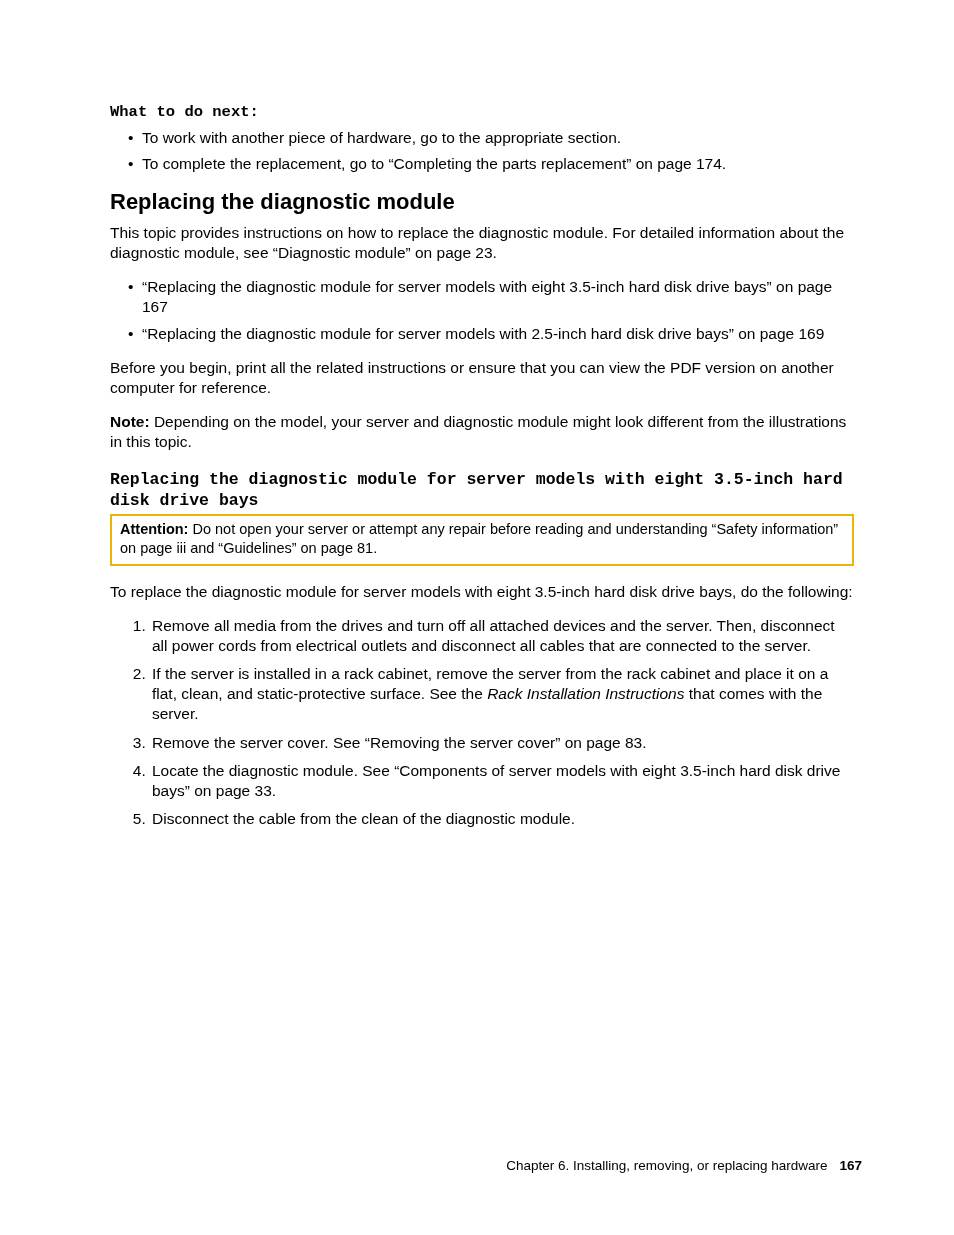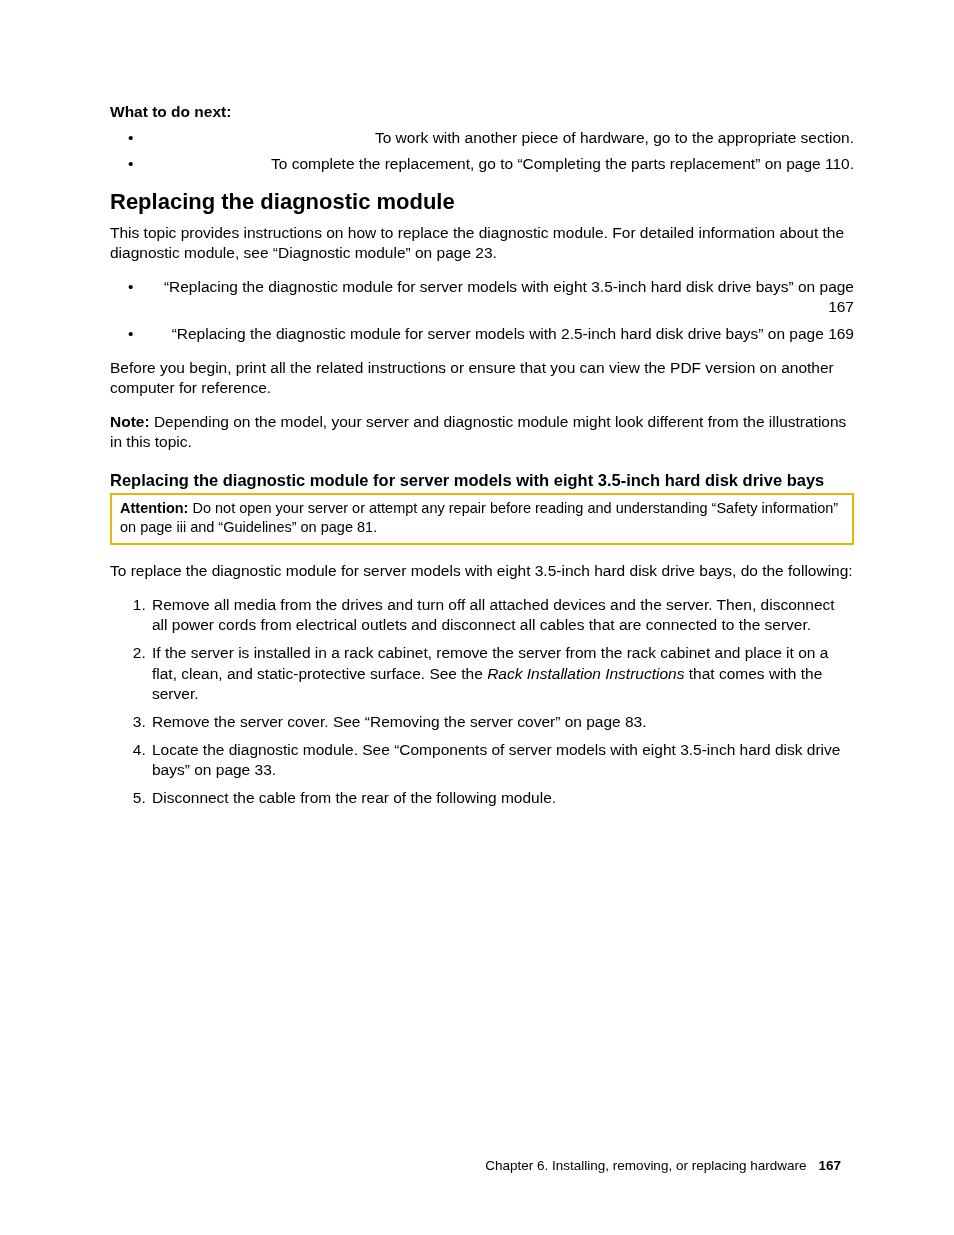--- a/index.html
+++ b/index.html
@@ -26,33 +26,33 @@
   h2.section-title {
     font-size: 22px;
     font-weight: bold;
     margin: 11px 0 6px 0;
   }
   h3.subsection-title {
     font-size: 16.5px;
     font-weight: bold;
     margin: 18px 0 0 0;
     line-height: 1.25;
+    font-family: Liberation Mono, monospace;
   }
   p { margin: 0 0 14px 0; }
-  p.tight { margin: 0 0 6px 0; }
+  p.tight { margin: 0 0 6px 0; font-family: Liberation Mono, monospace; }
   ul.bullets {
     list-style: none;
     margin: 0 0 14px 0;
     padding: 0 0 0 18px;
   }
   ul.bullets li {
     position: relative;
     padding-left: 14px;
     margin: 0 0 6px 0;
-    text-align: right;
   }
   ul.bullets li::before {
     content: "•";
     position: absolute;
     left: 0;
     top: 0;
   }
   ol.steps {
     margin: 0 0 14px 0;
     padding: 0 0 0 40px;
@@ -64,34 +64,34 @@
   .attention-box {
     border: 2px solid #eab308;
     padding: 4px 8px 5px 8px;
     margin: 2px 0 16px 0;
     font-size: 14.5px;
     line-height: 1.35;
   }
   .footer {
     position: absolute;
     bottom: 60px;
-    right: 113px;
+    right: 92px;
     font-size: 13.5px;
   }
   .footer .pnum { font-weight: bold; margin-left: 12px; }
 </style>
 </head>
 <body>
 
 <div class="page">
 
   <p class="tight"><span class="bold">What to do next:</span></p>
   <ul class="bullets">
     <li>To work with another piece of hardware, go to the appropriate section.</li>
-    <li>To complete the replacement, go to “Completing the parts replacement” on page 110.</li>
+    <li>To complete the replacement, go to “Completing the parts replacement” on page 174.</li>
   </ul>
 
   <h2 class="section-title">Replacing the diagnostic module</h2>
 
   <p>This topic provides instructions on how to replace the diagnostic module. For detailed information about the diagnostic module, see “Diagnostic module” on page 23.</p>
 
   <ul class="bullets">
     <li>“Replacing the diagnostic module for server models with eight 3.5-inch hard disk drive bays” on page 167</li>
     <li>“Replacing the diagnostic module for server models with 2.5-inch hard disk drive bays” on page 169</li>
   </ul>
@@ -106,20 +106,20 @@
     <span class="bold">Attention:</span><span> Do not open your server or attempt any repair before reading and understanding “Safety information” on page iii and “Guidelines” on page 81.</span>
   </div>
 
   <p>To replace the diagnostic module for server models with eight 3.5-inch hard disk drive bays, do the following:</p>
 
   <ol class="steps">
     <li>Remove all media from the drives and turn off all attached devices and the server. Then, disconnect all power cords from electrical outlets and disconnect all cables that are connected to the server.</li>
     <li><span>If the server is installed in a rack cabinet, remove the server from the rack cabinet and place it on a flat, clean, and static-protective surface. See the </span><span class="italic">Rack Installation Instructions</span><span> that comes with the server.</span></li>
     <li>Remove the server cover. See “Removing the server cover” on page 83.</li>
     <li>Locate the diagnostic module. See “Components of server models with eight 3.5-inch hard disk drive bays” on page 33.</li>
-    <li>Disconnect the cable from the rear of the following module.</li>
+    <li>Disconnect the cable from the clean of the diagnostic module.</li>
   </ol>
 
   <div class="footer">
     <span>Chapter 6. Installing, removing, or replacing hardware</span><span class="pnum">167</span>
   </div>
 
 </div>
 
 </body></html>

